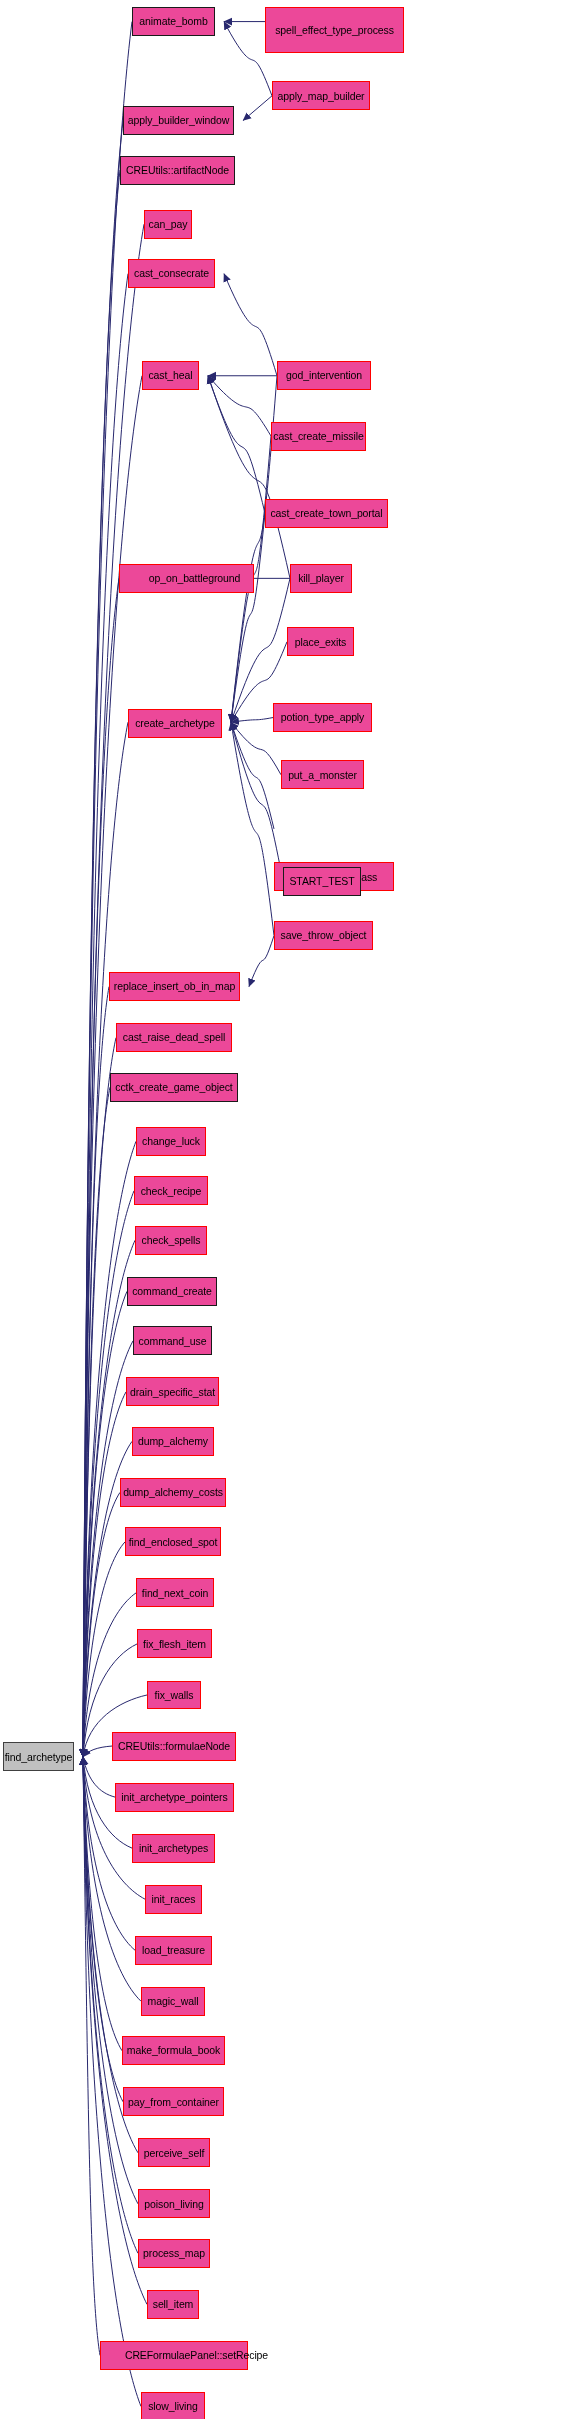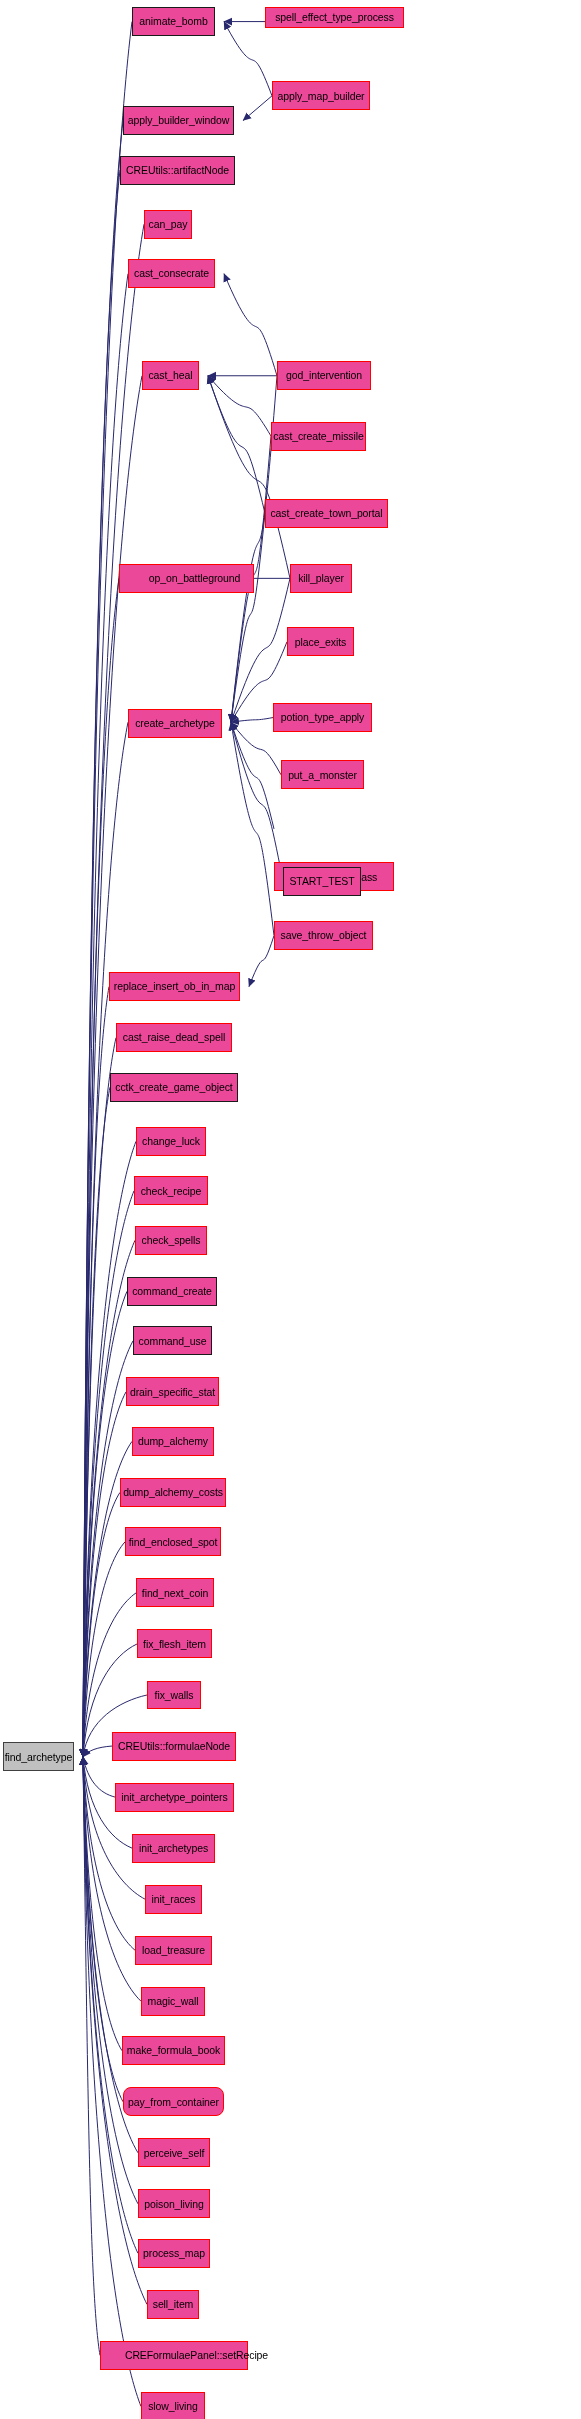--- a/index.html
+++ b/index.html
@@ -111,21 +111,21 @@
         <path d="M273,717.5532 C250.5,721.705821 263,717.8315879999999 231,722.193" marker-end="url(#ah)" stroke="#28286e" stroke-width="1" fill="none"></path>
         <path d="M281,774.7774 C254.9,727.7143619999999 269.4,771.6223359999999 231,722.193" marker-end="url(#ah)" stroke="#28286e" stroke-width="1" fill="none"></path>
         <path d="M274,828.9084 C251.05,733.398117 263.8,822.505476 231,722.193" marker-end="url(#ah)" stroke="#28286e" stroke-width="1" fill="none"></path>
         <path d="M283,881.4928 C256,738.919479 271,871.934812 231,722.193" marker-end="url(#ah)" stroke="#28286e" stroke-width="1" fill="none"></path>
         <path d="M274,935.6238 C251.05,744.6032339999999 263.8,922.817952 231,722.193" marker-end="url(#ah)" stroke="#28286e" stroke-width="1" fill="none"></path>
         <path d="M274,935.6238 C259.15,981.302631 267.4,938.686068 249,986.6616" marker-end="url(#ah)" stroke="#28286e" stroke-width="1" fill="none"></path>
       </g>
   </svg>
 <div class="node root" style="left: 3px; top: 1742.38px; width: 71px; height: 28.98px;">find_archetype</div>
     <div class="node black" style="left: 132px; top: 7.0932px; width: 83px; height: 28.98px;">animate_bomb</div>
-    <div class="node " style="left: 265px; top: 7.0932px; width: 139px; height: 21px;">spell_effect_type_process</div>
+    <div class="node " style="left: 265px; top: 7.0932px; width: 139px; height: 46px;">spell_effect_type_process</div>
     <div class="node " style="left: 272px; top: 81.33px; width: 98px; height: 28.98px;">apply_map_builder</div>
     <div class="node black" style="left: 123px; top: 106.076px; width: 111px; height: 28.98px;">apply_builder_window</div>
     <div class="node black" style="left: 120px; top: 155.567px; width: 115px; height: 28.98px;">CREUtils::artifactNode</div>
     <div class="node " style="left: 144px; top: 209.698px; width: 48px; height: 28.98px;">can_pay</div>
     <div class="node " style="left: 128px; top: 259.189px; width: 87px; height: 28.98px;">cast_consecrate</div>
     <div class="node " style="left: 142px; top: 361.265px; width: 57px; height: 28.98px;">cast_heal</div>
     <div class="node " style="left: 277px; top: 361.265px; width: 94px; height: 28.98px;">god_intervention</div>
     <div class="node " style="left: 271px; top: 421.582px; width: 95px; height: 28.98px;">cast_create_missile</div>
     <div class="node " style="left: 265px; top: 498.912px; width: 123px; height: 28.98px;">cast_create_town_portal</div>
     <div class="node " style="left: 119px; top: 563.869px; width: 135px; height: 28.98px; padding-left: 16px;">op_on_battleground</div>
@@ -152,20 +152,20 @@
     <div class="node " style="left: 136px; top: 1578.44px; width: 78px; height: 28.98px;">find_next_coin</div>
     <div class="node " style="left: 137px; top: 1629.48px; width: 75px; height: 28.98px;">fix_flesh_item</div>
     <div class="node " style="left: 147px; top: 1680.51px; width: 54px; height: 28.98px;">fix_walls</div>
     <div class="node " style="left: 112px; top: 1731.55px; width: 124px; height: 28.98px;">CREUtils::formulaeNode</div>
     <div class="node " style="left: 115px; top: 1782.59px; width: 119px; height: 28.98px;">init_archetype_pointers</div>
     <div class="node " style="left: 132px; top: 1833.63px; width: 83px; height: 28.98px;">init_archetypes</div>
     <div class="node " style="left: 145px; top: 1884.67px; width: 57px; height: 28.98px;">init_races</div>
     <div class="node " style="left: 135px; top: 1935.7px; width: 77px; height: 28.98px;">load_treasure</div>
     <div class="node " style="left: 141px; top: 1986.74px; width: 64px; height: 28.98px;">magic_wall</div>
     <div class="node " style="left: 122px; top: 2036.23px; width: 103px; height: 28.98px;">make_formula_book</div>
-    <div class="node " style="left: 123px; top: 2087.27px; width: 101px; height: 28.98px; border-radius: 8px;">pay_from_container</div>
+    <div class="node " style="left: 123px; top: 2087.27px; width: 101px; height: 28.98px;">pay_from_container</div>
     <div class="node " style="left: 138px; top: 2138.31px; width: 72px; height: 28.98px;">perceive_self</div>
     <div class="node " style="left: 138px; top: 2189.35px; width: 72px; height: 28.98px;">poison_living</div>
     <div class="node " style="left: 138px; top: 2238.84px; width: 72px; height: 28.98px;">process_map</div>
     <div class="node " style="left: 147px; top: 2289.87px; width: 52px; height: 28.98px;">sell_item</div>
     <div class="node " style="left: 100px; top: 2340.91px; width: 148px; height: 28.98px; padding-left: 45px;">CREFormulaePanel::setRecipe</div>
     <div class="node " style="left: 141px; top: 2391.95px; width: 64px; height: 28.98px;">slow_living</div>
   </div>
 
 </body></html>

